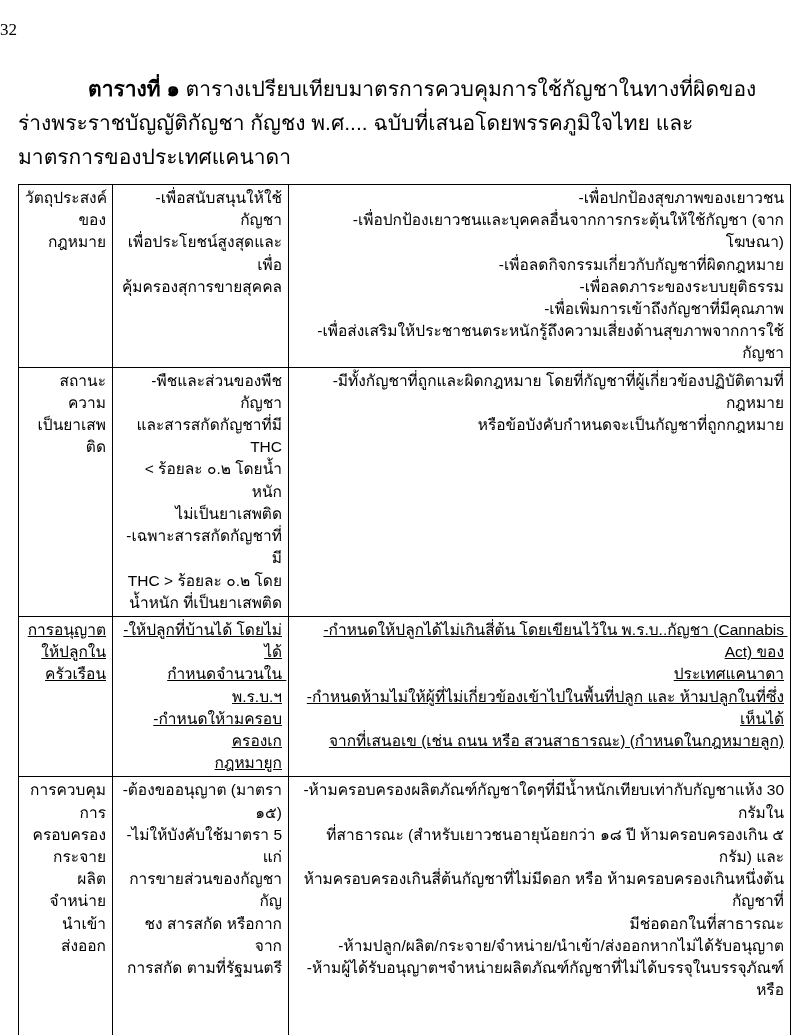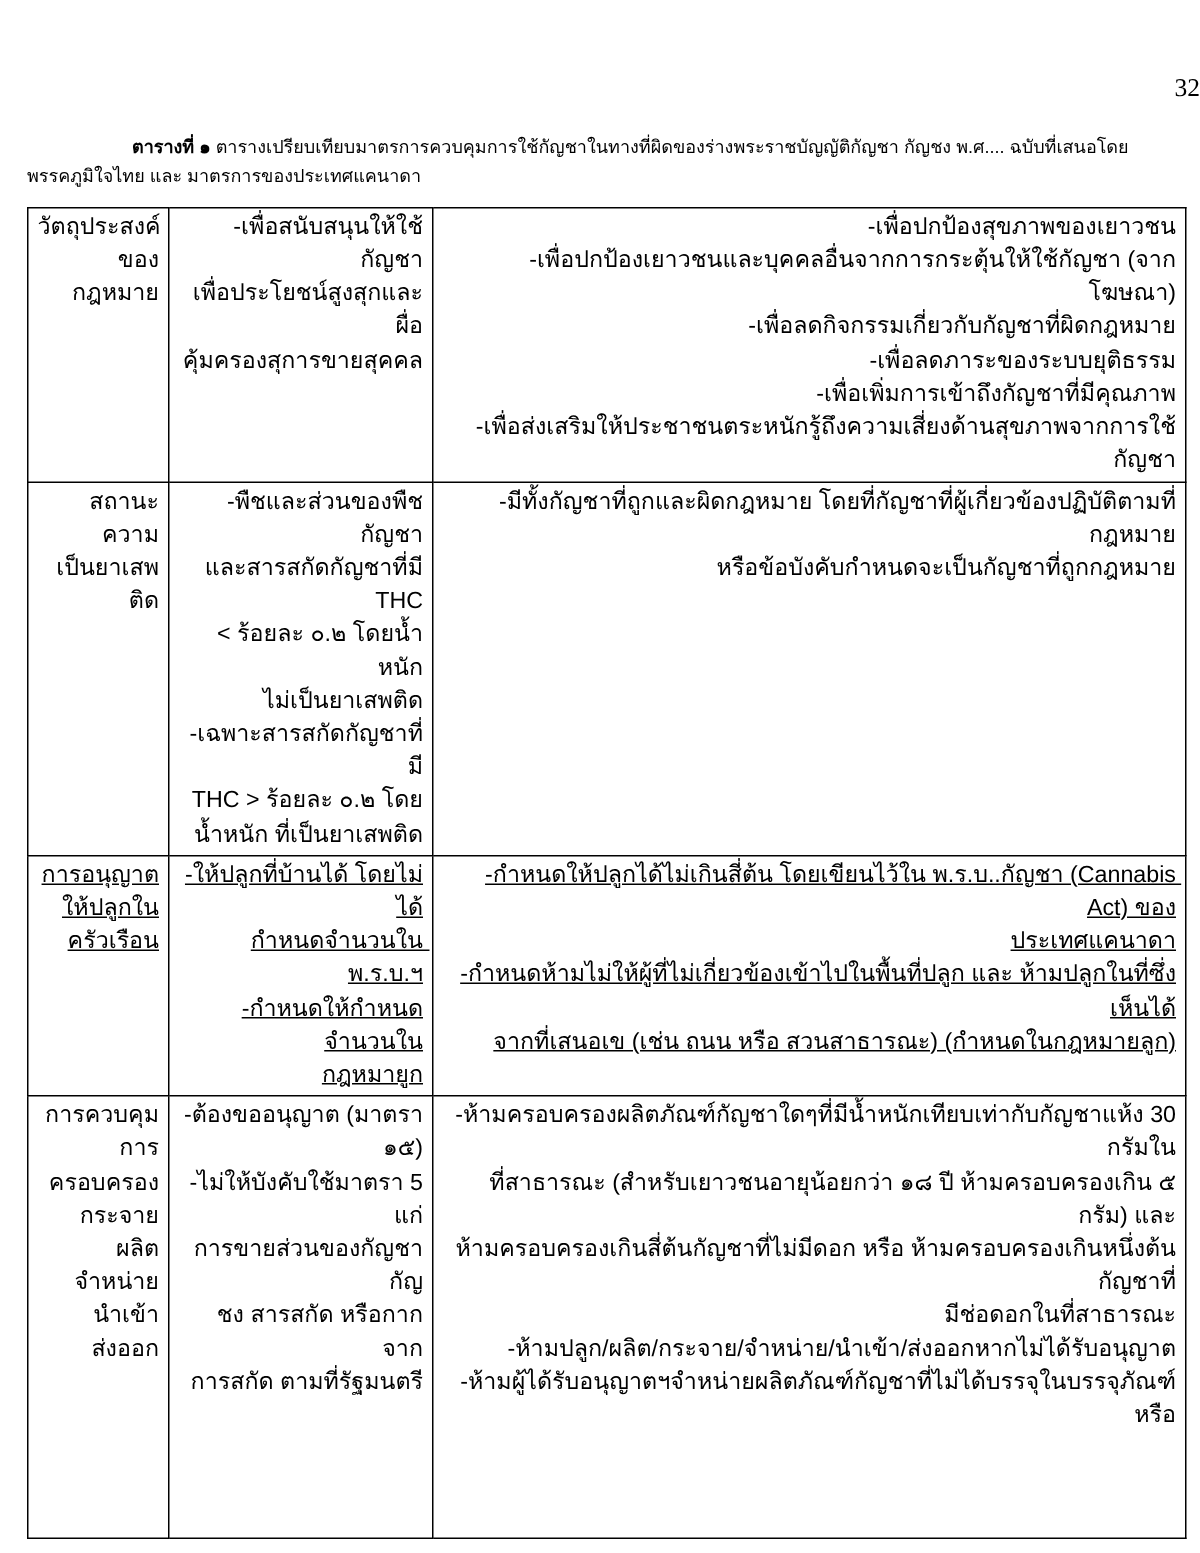--- a/index.html
+++ b/index.html
@@ -2,26 +2,26 @@
 <html lang="th"><head>
 <meta charset="utf-8">
 <style>
   html,body{margin:0;padding:0;}
   body{
     width:800px;height:1035px;background:#ffffff;color:#000000;
     font-family:"Liberation Sans",sans-serif;
     position:relative;overflow:hidden;
   }
   .page-number{
-    text-align:right;margin:0;padding-top:49px;
+    text-align:left;margin:0;padding-top:20px;
     font-family:"Liberation Serif",serif;font-size:17px;
   }
   .doc-title{
-    margin:20px 12px 10px 18px;width:762px;
-    font-size:12px;line-height:1.62;text-indent:70px;
+    margin:32px 12px 10px 18px;width:762px;
+    font-size:21px;line-height:1.62;text-indent:70px;
   }
   .doc-title .title-prefix{font-weight:bold;}
   table.doc-table{
     border-collapse:collapse;margin-left:18px;width:772px;
     font-size:15.5px;table-layout:fixed;
   }
   table.doc-table td{
     border:1px solid #000000;vertical-align:top;
     padding:2px 6px 2px 6px;line-height:22.2px;
     overflow:hidden;
@@ -48,21 +48,21 @@
     <col style="width:502px">
   </colgroup>
   <tbody>
     <tr class="r0">
       <td class="cell-lines">
           <div>วัตถุประสงค์</div>
           <div>ของกฎหมาย</div>
         </td>
       <td class="cell-lines">
           <div>-เพื่อสนับสนุนให้ใช้กัญชา</div>
-          <div>เพื่อประโยชน์สูงสุกและผื่อ</div>
+          <div>เพื่อประโยชน์สูงสุดและเพื่อ</div>
           <div>คุ้มครองสุการขายสุคคล</div>
         </td>
       <td class="cell-lines">
           <div>-เพื่อปกป้องสุขภาพของเยาวชน</div>
           <div>-เพื่อปกป้องเยาวชนและบุคคลอื่นจากการกระตุ้นให้ใช้กัญชา (จากโฆษณา)</div>
           <div>-เพื่อลดกิจกรรมเกี่ยวกับกัญชาที่ผิดกฎหมาย</div>
           <div>-เพื่อลดภาระของระบบยุติธรรม</div>
           <div>-เพื่อเพิ่มการเข้าถึงกัญชาที่มีคุณภาพ</div>
           <div>-เพื่อส่งเสริมให้ประชาชนตระหนักรู้ถึงความเสี่ยงด้านสุขภาพจากการใช้กัญชา</div>
         </td>
@@ -88,21 +88,21 @@
     </tr>
     <tr class="r2">
       <td class="cell-lines">
           <div>การอนุญาต</div>
           <div>ให้ปลูกใน</div>
           <div>ครัวเรือน</div>
         </td>
       <td class="cell-lines">
           <div>-ให้ปลูกที่บ้านได้ โดยไม่ได้</div>
           <div>กำหนดจำนวนใน พ.ร.บ.ฯ</div>
-          <div>-กำหนดให้กำหนดจำนวนใน</div>
+          <div>-กำหนดให้ามครอบครองเก</div>
           <div>กฎหมายูก</div>
         </td>
       <td class="cell-lines">
           <div>-กำหนดให้ปลูกได้ไม่เกินสี่ต้น โดยเขียนไว้ใน พ.ร.บ..กัญชา (Cannabis Act) ของ</div>
           <div>ประเทศแคนาดา</div>
           <div>-กำหนดห้ามไม่ให้ผู้ที่ไม่เกี่ยวข้องเข้าไปในพื้นที่ปลูก และ ห้ามปลูกในที่ซึ่งเห็นได้</div>
           <div>จากที่เสนอเข (เช่น ถนน หรือ สวนสาธารณะ) (กำหนดในกฎหมายลูก)</div>
         </td>
     </tr>
     <tr class="r3">

